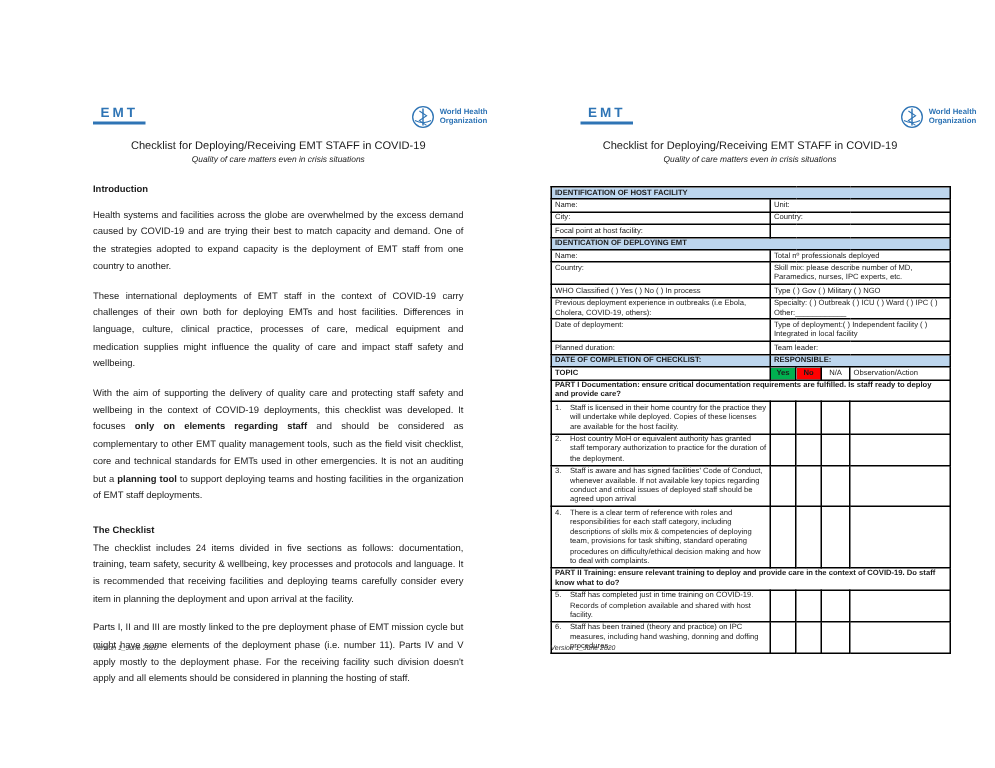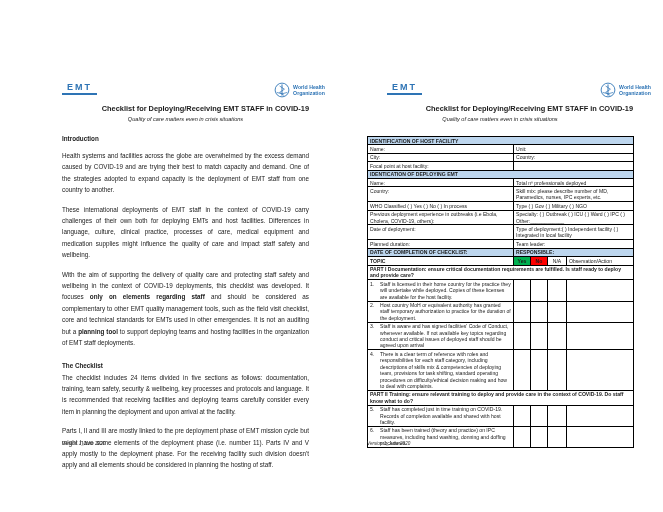--- a/index.html
+++ b/index.html
@@ -1,32 +1,32 @@
 <!DOCTYPE html>
 <html><head>
 <meta charset="utf-8">
 <style>
   html,body { margin:0; padding:0; background:#ffffff; }
   .canvas {
     position:relative; width:663px; height:512px; background:#ffffff;
     font-family:"Liberation Sans", sans-serif; color:#1a1a1a; overflow:hidden;
   }
   
-  .page { position:absolute; top:12px; }
+  .page { position:absolute; top:0; }
   .page-left  { left:62px;  width:247px; }
   .page-right { left:367px; width:266px; }
   .logo-row { display:flex; justify-content:space-between; align-items:flex-start; margin-top:70px; }
   .emt-logo {
     color:#2e74b5; font-weight:bold; font-size:9px; letter-spacing:2px;
     border-bottom:2px solid #2e74b5; padding:0 5px 1px 5px; line-height:10px;
   }
   .who-logo { display:flex; align-items:center; gap:3px; }
   .who-emblem { width:16px; height:16px; flex:0 0 auto; }
   .who-text { color:#2e74b5; font-size:5.2px; font-weight:bold; line-height:6px; }
-  .doc-title { text-align:right; font-weight:bold; font-size:7.4px; margin-top:7px; line-height:8.5px; }
+  .doc-title { text-align:center; font-weight:normal; font-size:7.4px; margin-top:7px; line-height:8.5px; }
   .doc-subtitle { text-align:center; font-style:italic; font-size:5.6px; margin-top:2.5px; color:#222; }
   .footer {
     position:absolute; top:429px; font-size:4.6px; font-style:italic; color:#333;
   }
   
   .heading { font-weight:bold; font-size:6.3px; margin-top:13px; }
   .para { font-size:6.3px; line-height:11.4px; text-align:justify; margin-top:8px; }
   .b { font-weight:bold; }
   
   table.chk {

